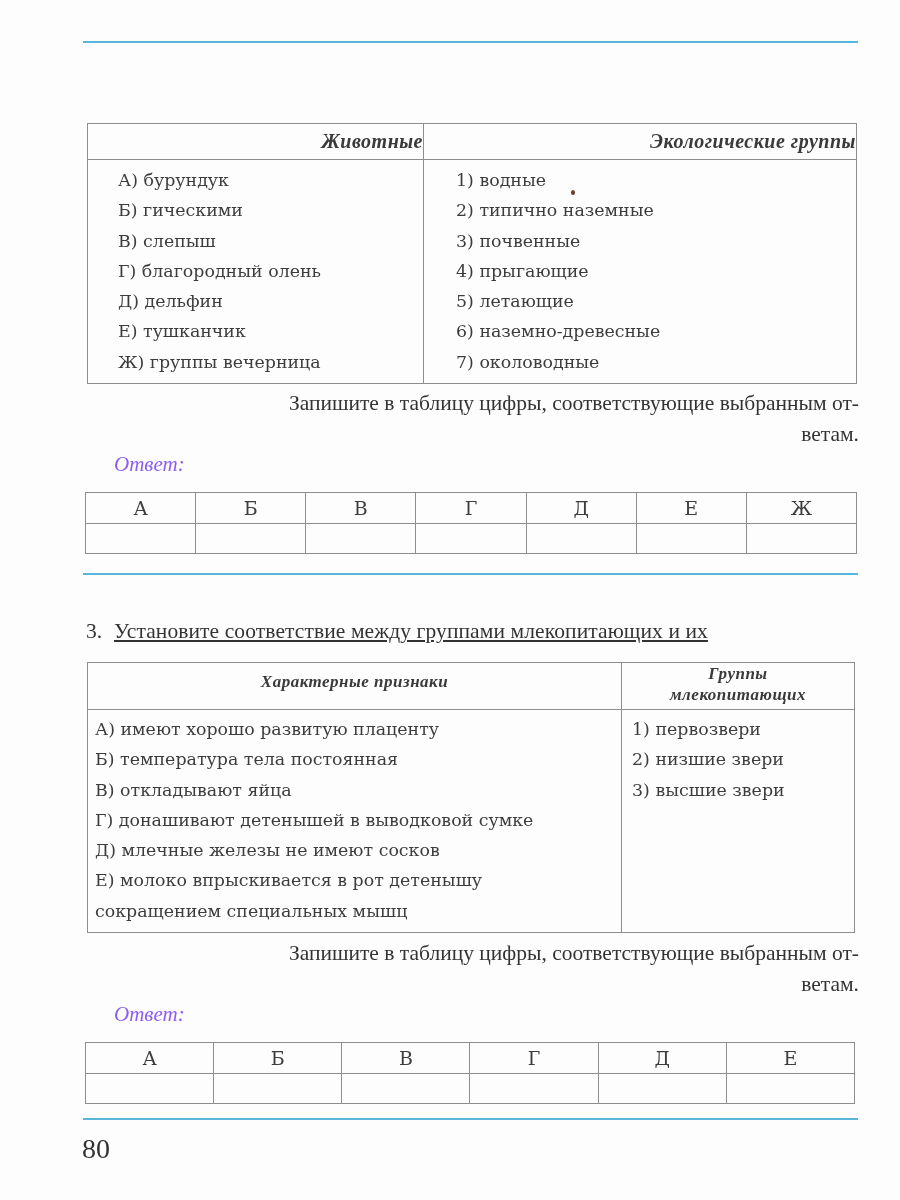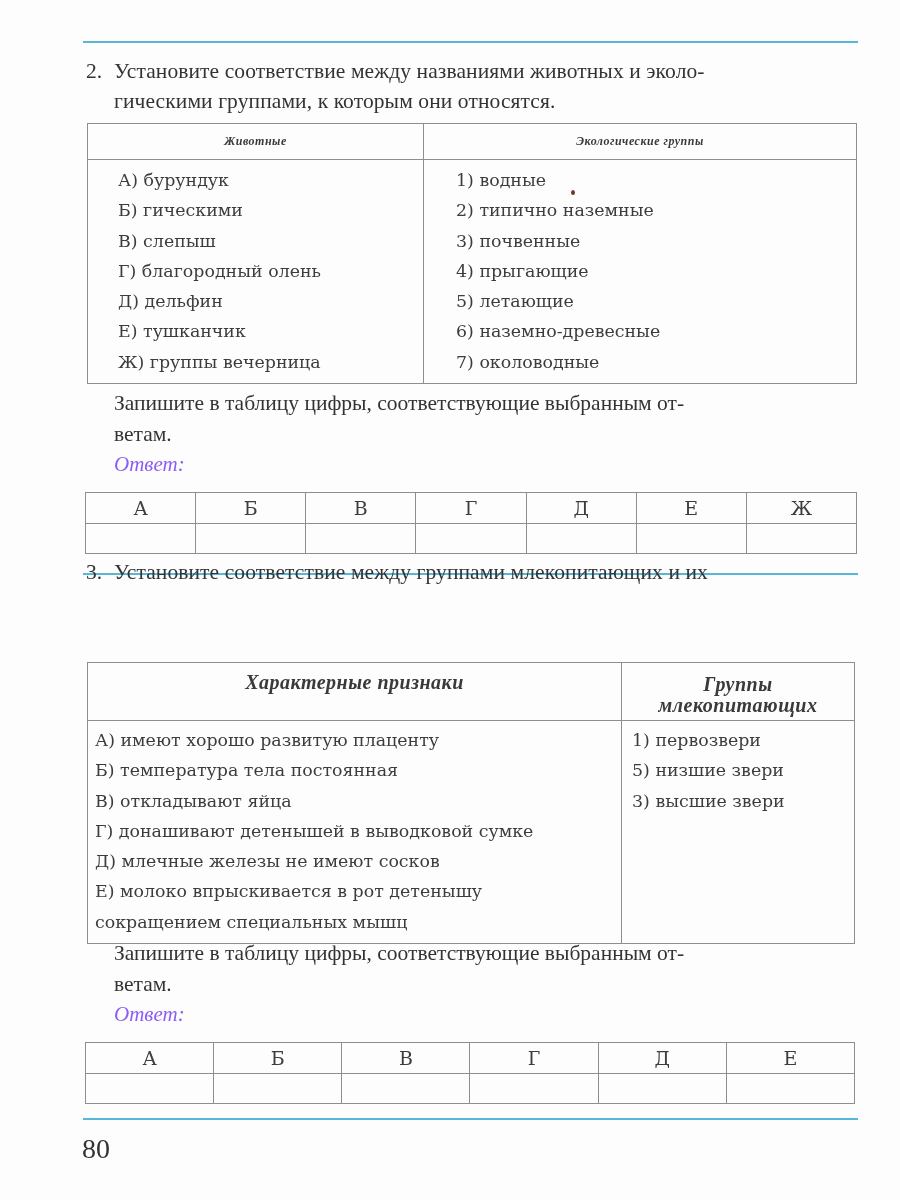--- a/index.html
+++ b/index.html
@@ -30,43 +30,44 @@
     .task-title .cont { padding-left: 28px; display: block; }
 
     .match-table {
       position: absolute; border-collapse: collapse;
       border: 1.3px solid #8e8e8e;
       font-family: "DejaVu Serif", serif;
       color: #3c3c3e;
     }
     .match-table th, .match-table td { border: 1.3px solid #8e8e8e; vertical-align: top; }
     .match-table th {
-      font-style: italic; font-weight: bold; font-size: 20px;
+      font-style: italic; font-weight: bold; font-size: 17px;
       text-align: center; color: #3a3a3a;
       font-family: "Liberation Serif", serif;
       letter-spacing: 0.5px;
     }
     .match-table .list { font-size: 17.4px; line-height: 30.3px; }
     .match-table .list div { white-space: nowrap; }
 
     .t1 { left: 87px; top: 123px; width: 770px; }
-    .t1 th { height: 36px; line-height: 34px; font-size: 12px; }
+    .t1 th { height: 36px; line-height: 34px; font-size: 20px; text-align: right; }
     .t1 td.left { width: 336px; padding: 5px 0 6px 30px; }
     .t1 td.right { padding: 5px 0 6px 32px; }
 
     .t2 { left: 87px; top: 662px; width: 768px; }
     .t2 th.h1 { width: 534px; line-height: 30px; padding-top: 4px; }
-    .t2 th.h2 { line-height: 21px; padding: 11px 0 4px; }
+    .t2 th.h2 { line-height: 21px; padding: 0 0 4px; }
     .t2 td.left { padding: 4px 0 6px 7px; }
     .t2 td.right { padding: 4px 0 6px 10px; }
 
     .instr {
       position: absolute; left: 114px; width: 745px;
       font-size: 21.5px; line-height: 31px; color: #333;
       font-family: "Liberation Serif", serif;
+      text-align: right;
     }
     .answer-label {
       position: absolute; left: 114px;
       font-size: 21px; font-style: italic; color: #8b5cf6;
       font-family: "Liberation Serif", serif;
     }
 
     .ans-table {
       position: absolute; border-collapse: collapse; table-layout: fixed;
       border: 1.3px solid #8e8e8e;
@@ -87,24 +88,20 @@
     }
     .speck { position: absolute; width: 4px; height: 5px; border-radius: 50%; background: #6b3a2a; }
   </style>
 </head>
 <body>
 
 <div class="page">
 
   <div class="rule r1"></div>
 
-  <div class="task-title" style="top:56px;">
-    <span class="num">2.</span><span>Установите соответствие между названиями животных и эколо-</span>
-    <span class="cont">гическими группами, к которым они относятся.</span>
-  </div>
 
   <table class="match-table t1">
     <tbody>
         <tr>
       <th>Животные</th>
       <th>Экологические группы</th>
     </tr>
     <tr>
       <td class="left list">
         <div>А) бурундук</div>
@@ -153,21 +150,21 @@
       <td></td>
       <td></td>
       <td></td>
       <td></td>
     </tr>
   </tbody>
     </table>
 
   <div class="rule r2"></div>
 
-  <div class="task-title" style="top:557px;">
+  <div class="task-title" style="top:616px;text-decoration:underline;">
     <span class="num">3.</span><span>Установите соответствие между группами млекопитающих и их</span>
   </div>
 
   <table class="match-table t2">
     <tbody>
         <tr>
       <th class="h1">Характерные признаки</th>
       <th class="h2">
         <div>Группы</div>
         <div>млекопитающих</div>
@@ -178,21 +175,21 @@
         <div>А) имеют хорошо развитую плаценту</div>
         <div>Б) температура тела постоянная</div>
         <div>В) откладывают яйца</div>
         <div>Г) донашивают детенышей в выводковой сумке</div>
         <div>Д) млечные железы не имеют сосков</div>
         <div>Е) молоко впрыскивается в рот детенышу</div>
         <div>сокращением специальных мышц</div>
       </td>
       <td class="right list">
         <div>1) первозвери</div>
-        <div>5) низшие звери</div>
+        <div>2) низшие звери</div>
         <div>3) высшие звери</div>
       </td>
     </tr>
   </tbody>
     </table>
 
   <div class="instr" style="top:938px;">
     <div>Запишите в таблицу цифры, соответствующие выбранным от-</div>
     <div>ветам.</div>
   </div>

